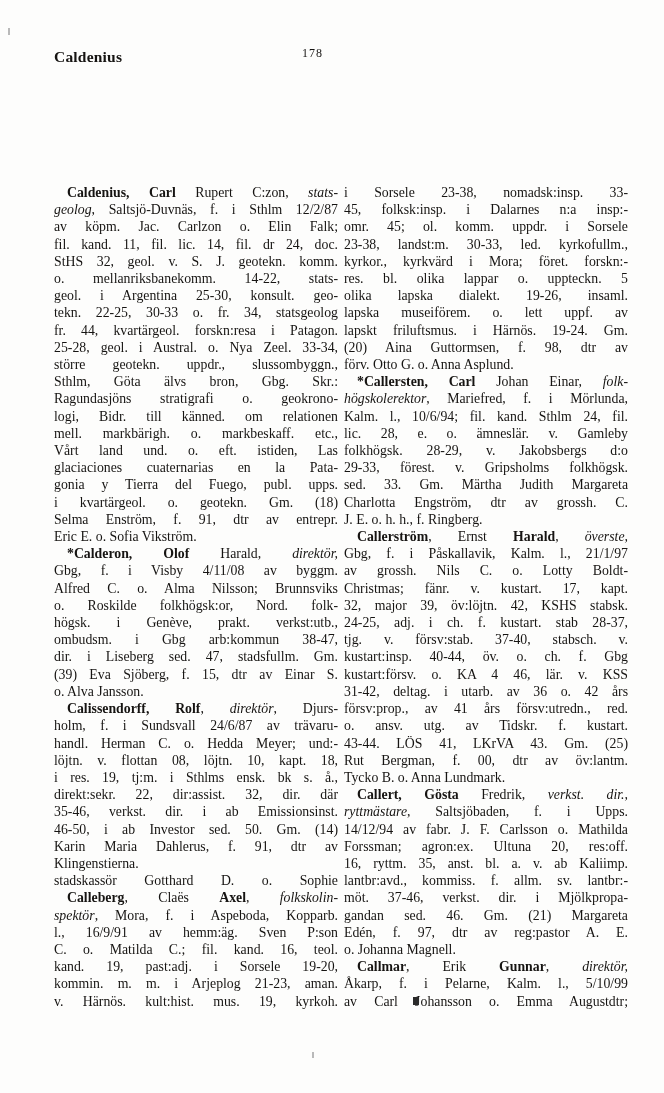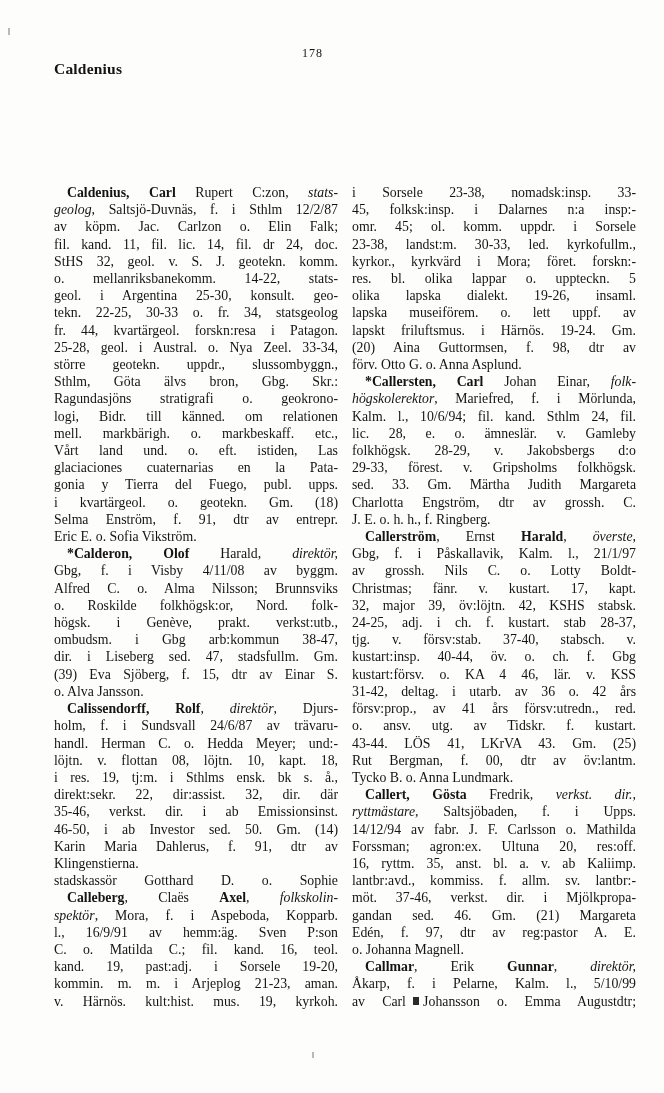--- a/index.html
+++ b/index.html
@@ -6,33 +6,33 @@
   body{
     width:664px;height:1093px;
     background:#fdfdfc;
     font-family:"Liberation Serif","DejaVu Serif",serif;
     color:#161412;
     position:relative;
     overflow:hidden;
   }
   .page{position:absolute;inset:0;}
   .running-head{
-    position:absolute;top:60px;left:54px;right:30px;
+    position:absolute;top:48px;left:54px;right:30px;
     display:flex;align-items:center;
   }
   .running-title{
     font-weight:bold;font-size:15.5px;letter-spacing:.2px;
   }
   .page-number{
     position:absolute;left:302px;top:46px;
     font-size:12px;letter-spacing:1px;
   }
   .text-block{
     position:absolute;top:184px;left:54px;right:28px;
-    display:flex;gap:14px;
+    display:flex;gap:6px;
   }
   .col{
     width:284px;flex:0 0 284px;
     font-size:13.8px;line-height:17.2px;
   }
   .line{
     text-align:justify;
     text-align-last:justify;
     min-height:17.2px;
   }

